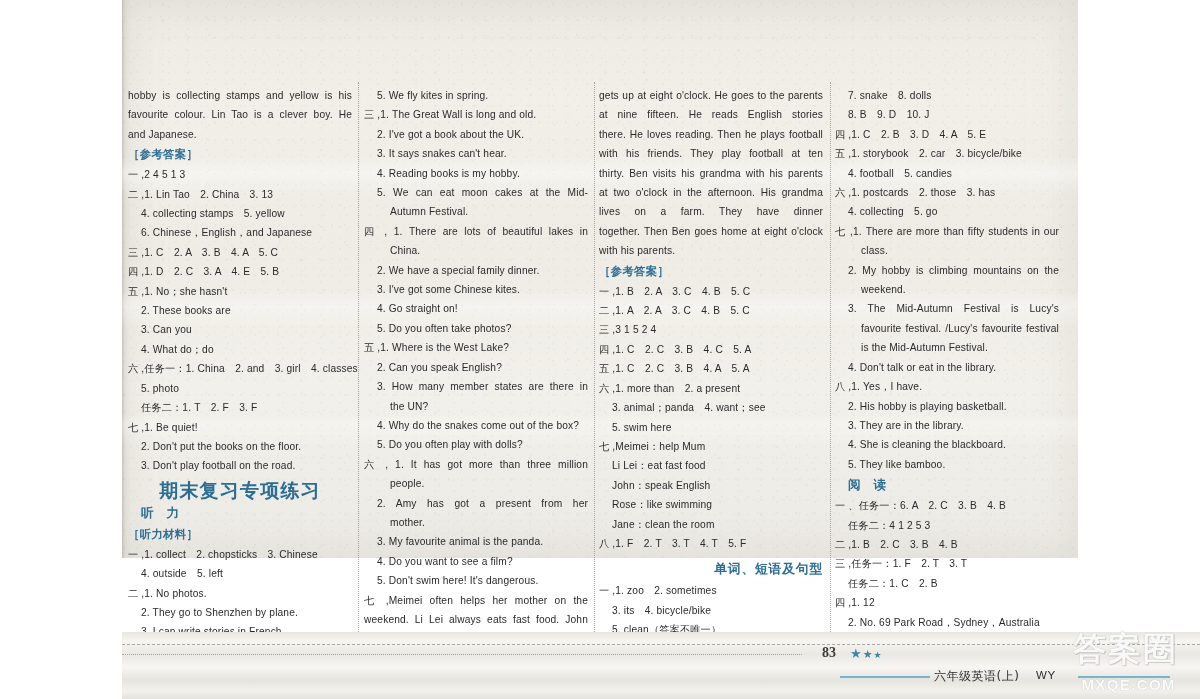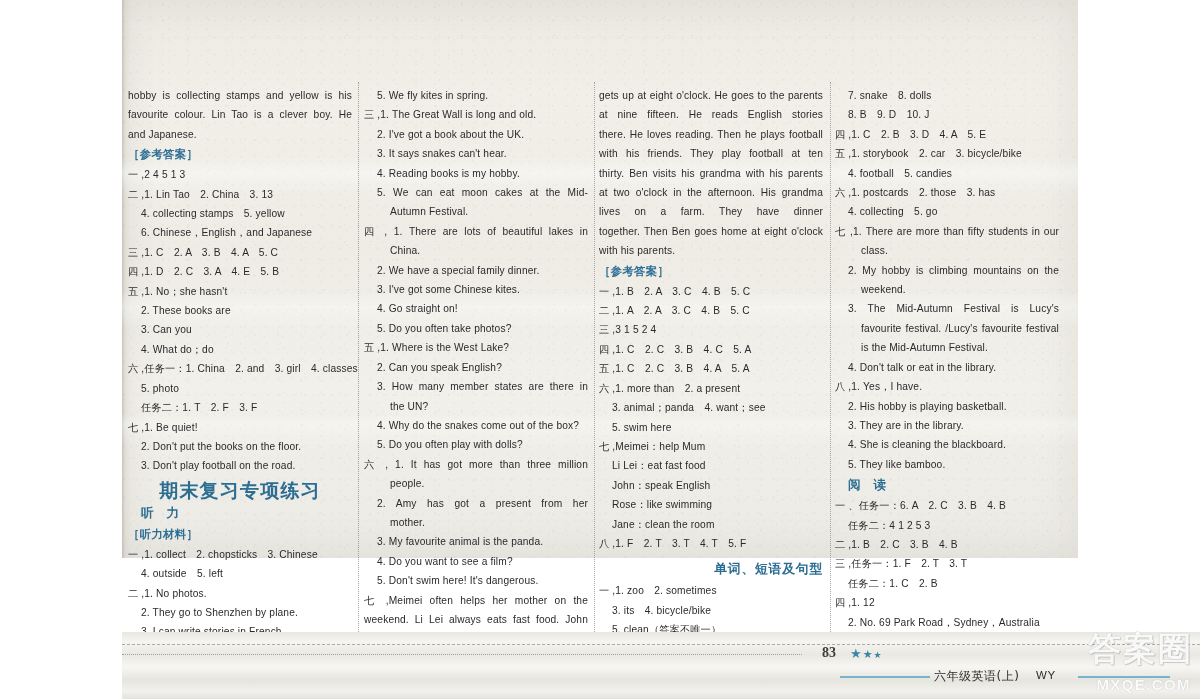--- a/index.html
+++ b/index.html
@@ -100,21 +100,21 @@
   .bookline{position:absolute;left:16px;right:0;top:36px;height:16px;}
   .bookline .rule{position:absolute;top:8px;height:0;border-top:2px solid #4fa3c4;opacity:.75;}
   .bookline .rl{left:702px;width:90px;}
   .bookline .rr{left:940px;width:92px;}
   .booktitle{position:absolute;left:796px;top:0;font-size:12px;color:#2f2f2f;
     font-family:"DejaVu Sans",sans-serif;letter-spacing:.5px;}
   .bookcode{position:absolute;left:898px;top:1px;font-size:11.5px;color:#2f2f2f;
     font-family:"Liberation Sans",sans-serif;letter-spacing:.6px;}
 
   
-  #wm{position:absolute;right:1px;bottom:2px;width:180px;height:66px;z-index:6;
+  #wm{position:absolute;right:16px;bottom:2px;width:180px;height:66px;z-index:6;
       pointer-events:none;}
   #wm .wm-cn{position:absolute;right:6px;top:-4px;font-size:33px;font-weight:bold;
       color:rgba(255,255,255,.92);font-family:"DejaVu Sans",sans-serif;
       letter-spacing:2px;text-shadow:0 0 1px rgba(120,120,120,.55),
       1px 1px 0 rgba(150,150,150,.35);}
   #wm .wm-en{position:absolute;right:8px;bottom:4px;font-size:15px;font-weight:bold;
       color:rgba(255,255,255,.95);font-family:"Liberation Sans",sans-serif;
       letter-spacing:1.4px;text-shadow:0 0 1px rgba(120,120,120,.5);}
 </style>
 </head>

